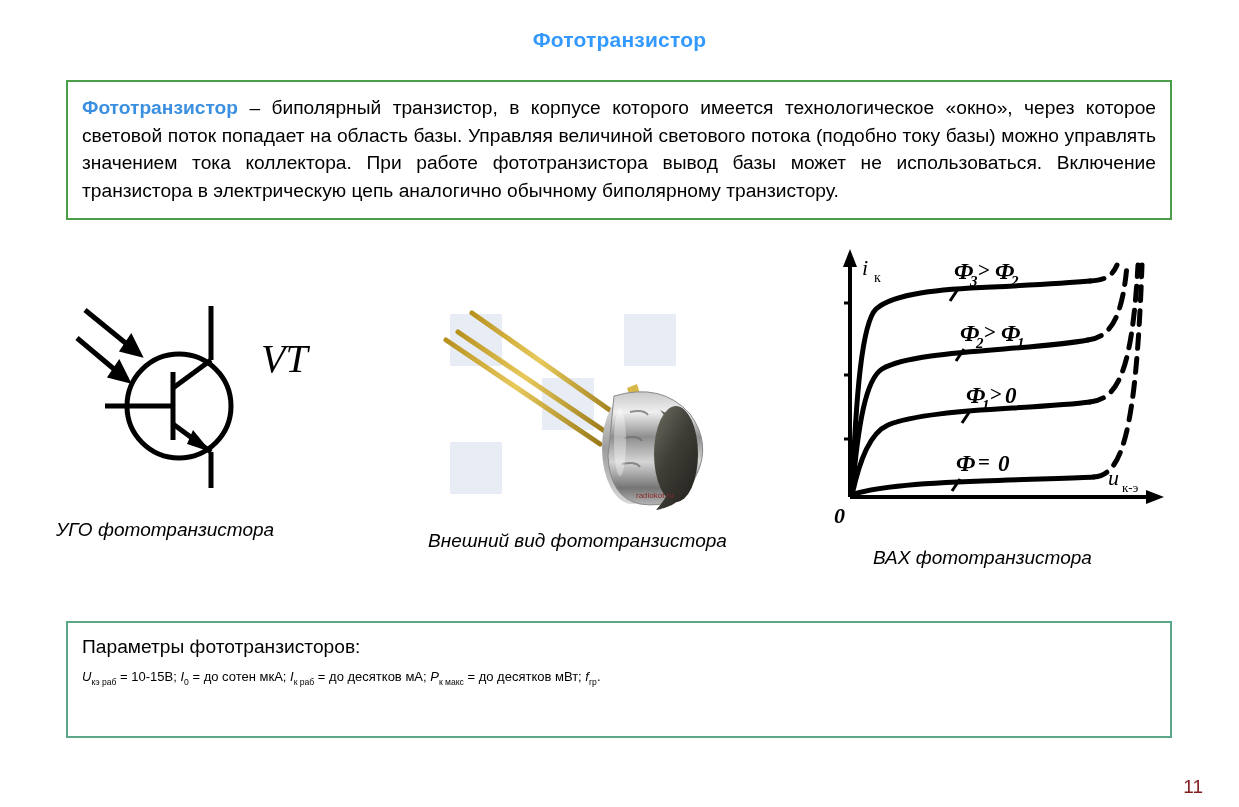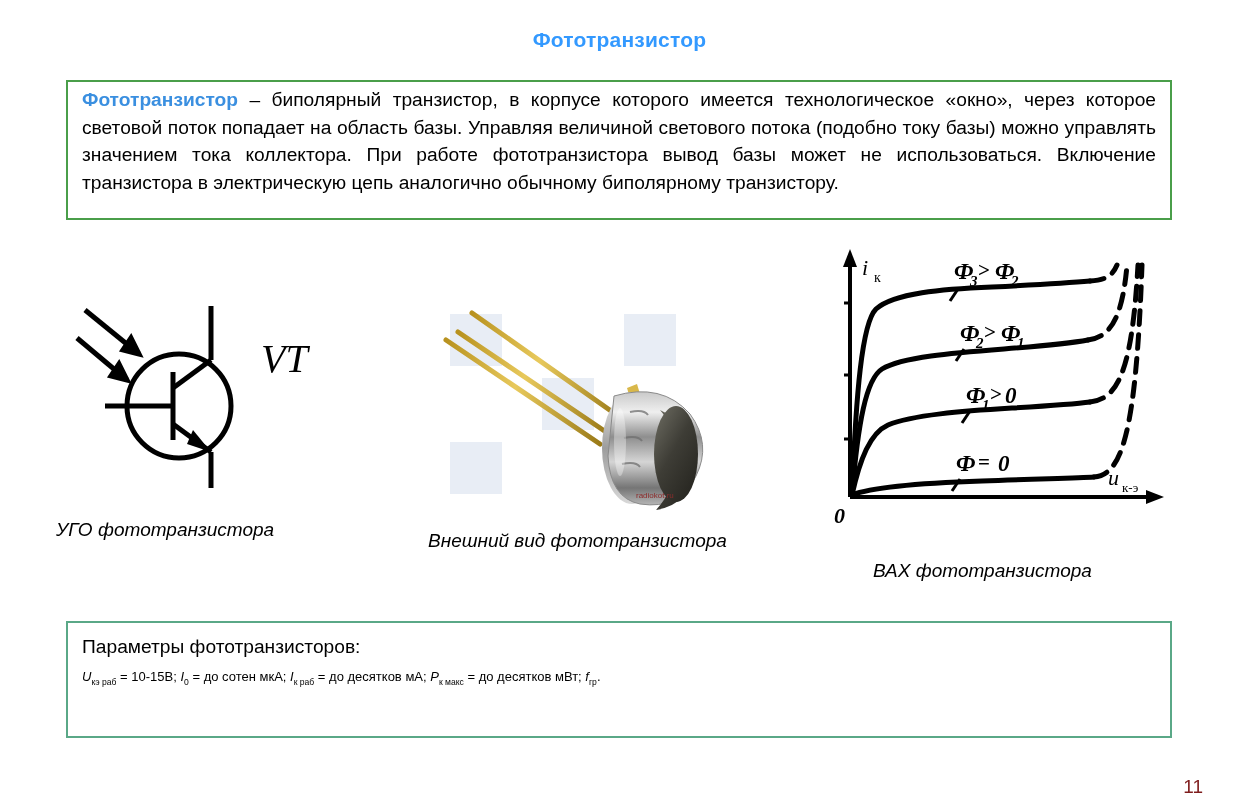--- a/index.html
+++ b/index.html
@@ -36,21 +36,21 @@
   
   #definition-box {
     position: absolute;
     left: 66px;
     top: 80px;
     width: 1106px;
     height: 140px;
     border: 2px solid #4a9e4a;
     background: #ffffff;
     box-sizing: border-box;
-    padding: 4px 14px 0 14px;
+    padding: 12px 14px 0 14px;
   }
   #definition-text {
     font-size: 19.2px;
     line-height: 27.5px;
     text-align: justify;
     text-justify: inter-word;
     color: #000000;
   }
   #definition-text .term {
     color: #3a8fe0;
@@ -87,21 +87,21 @@
   #photo-caption { left: 428px; top: 530px; }
 
   
   #vax-figure {
     position: absolute;
     left: 832px;
     top: 243px;
     width: 340px;
     height: 290px;
   }
-  #vax-caption { left: 873px; top: 560px; }
+  #vax-caption { left: 873px; top: 547px; }
 
   
   #params-box {
     position: absolute;
     left: 66px;
     top: 621px;
     width: 1106px;
     height: 117px;
     border: 2px solid #5aa887;
     background: #ffffff;

